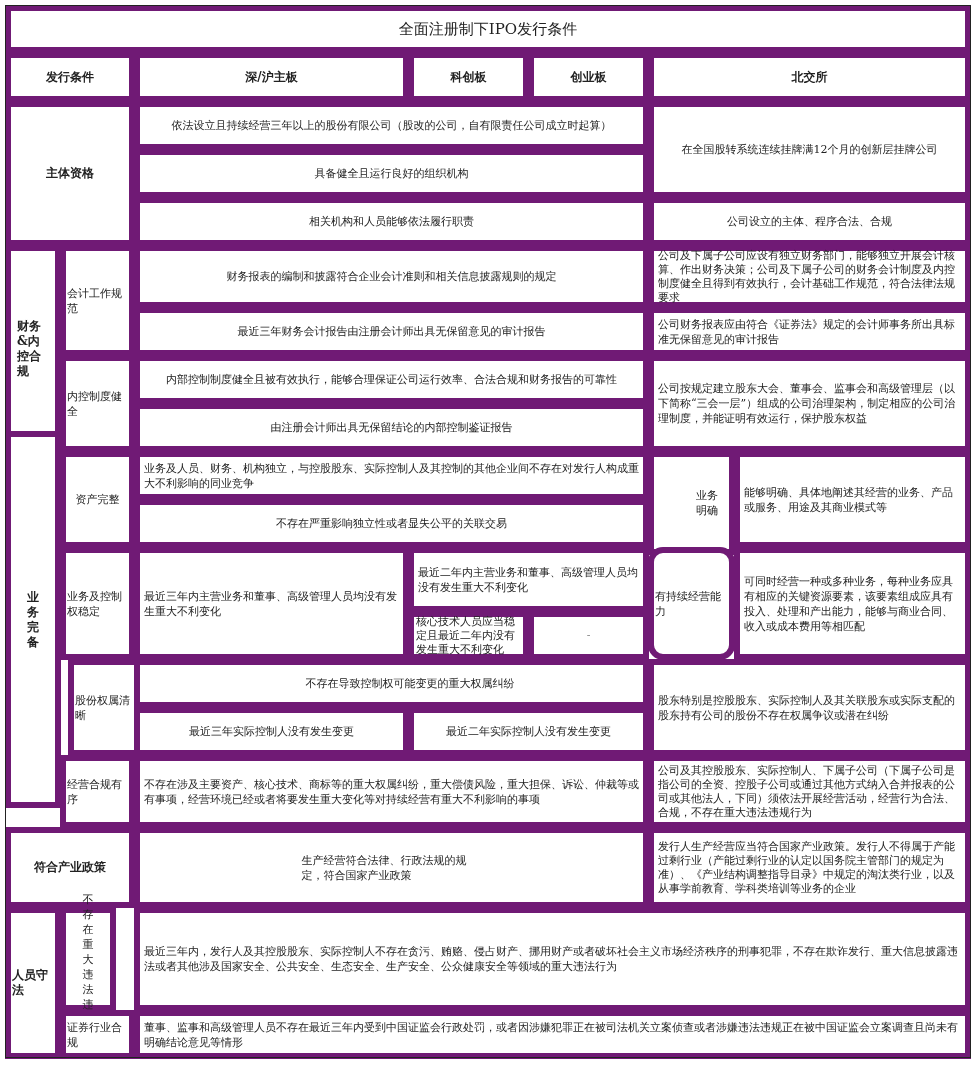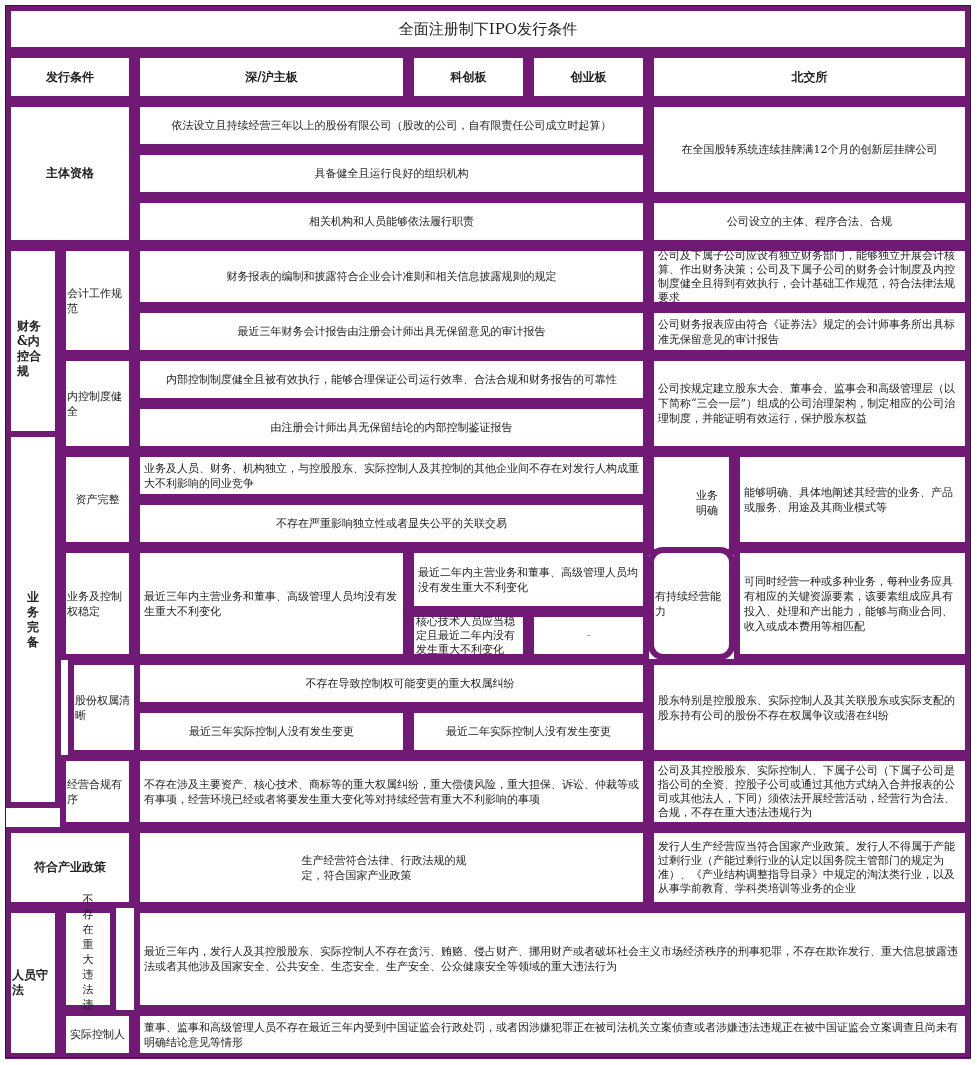--- a/index.html
+++ b/index.html
@@ -68,16 +68,16 @@
 
 <div class="c bold" style="left:5px;top:827px;width:130px;height:81px;">符合产业政策</div>
 <div class="c" style="left:134px;top:827px;width:515px;height:81px;">
   <span style="display:block;width:180px;">生产经营符合法律、行政法规的规定，符合国家产业政策</span>
 </div>
 <div class="c" style="left:648px;top:827px;width:323px;height:81px;line-height:14px;">发行人生产经营应当符合国家产业政策。发行人不得属于产能过剩行业（产能过剩行业的认定以国务院主管部门的规定为准）、《产业结构调整指导目录》中规定的淘汰类行业，以及从事学前教育、学科类培训等业务的企业</div>
 
 <div class="c bold" style="left:5px;top:907px;width:56px;height:152px;padding:2px 1px;">人员守法</div>
 <div class="c" style="left:60px;top:907px;width:56px;height:104px;padding:2px 17px;">不存在重大违法违规</div>
 <div class="c" style="left:134px;top:907px;width:837px;height:104px;">最近三年内，发行人及其控股股东、实际控制人不存在贪污、贿赂、侵占财产、挪用财产或者破坏社会主义市场经济秩序的刑事犯罪，不存在欺诈发行、重大信息披露违法或者其他涉及国家安全、公共安全、生态安全、生产安全、公众健康安全等领域的重大违法行为</div>
-<div class="c" style="left:60px;top:1010px;width:75px;height:49px;padding:2px 1px;">实际控制人</div>
+<div class="c" style="left:60px;top:1010px;width:75px;height:49px;padding:2px 1px;">证券行业合规</div>
 <div class="c" style="left:134px;top:1010px;width:837px;height:49px;">董事、监事和高级管理人员不存在最近三年内受到中国证监会行政处罚，或者因涉嫌犯罪正在被司法机关立案侦查或者涉嫌违法违规正在被中国证监会立案调查且尚未有明确结论意见等情形</div>
 
 <div class="frame"></div>
 
 </body></html>

